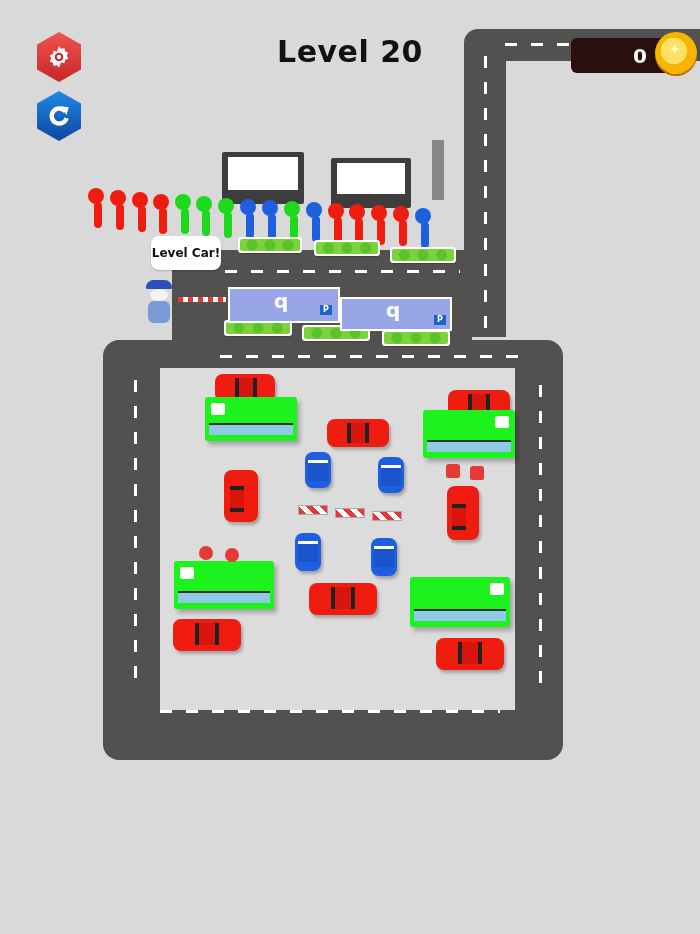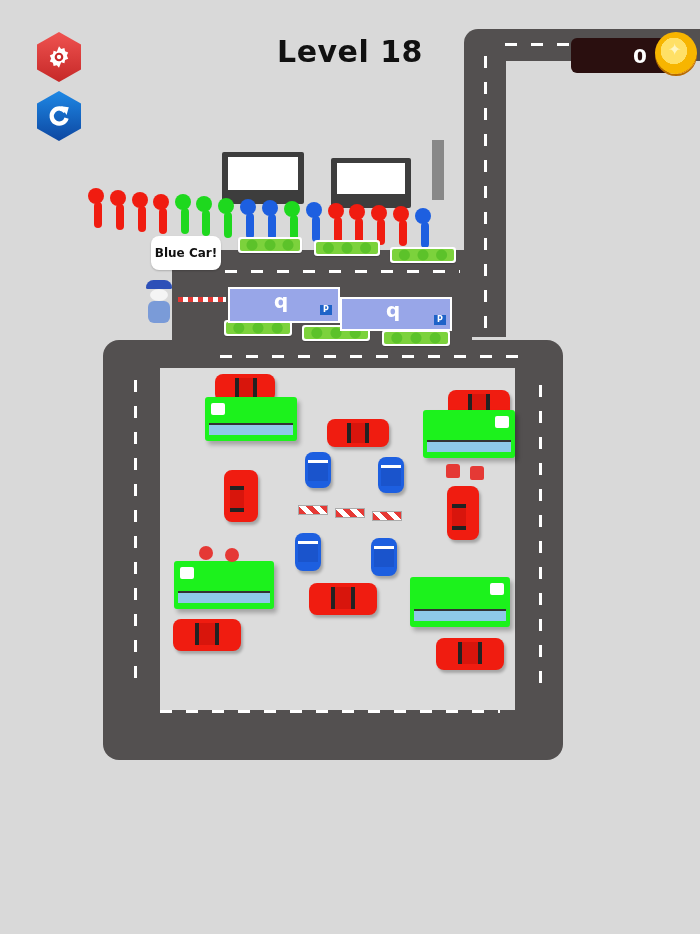--- a/index.html
+++ b/index.html
@@ -49,21 +49,21 @@
       <circle cx="12" cy="12" r="4" fill="#c62828"></circle>
       <circle cx="12" cy="12" r="2" fill="#fff"></circle>
     </svg>
 </div>
 <div class="hex-btn blue" style="left:37px;top:91px;">
   <svg width="26" height="26" viewBox="0 0 24 24">
       <path fill="none" stroke="#fff" stroke-width="4" d="M18 8a7 7 0 1 0 1 6"></path>
       <path fill="#fff" d="M14 3l7 1-2 7z"></path>
     </svg>
 </div>
-<div class="level-title">Level 18</div>
+<div class="level-title">Level 20</div>
 
 <div class="road" style="left:469px;top:29px;width:231px;height:32px;border-radius:14px 0 0 0;"></div>
 <div class="road" style="left:464px;top:29px;width:42px;height:308px;border-radius:14px 0 0 0;"></div>
 <div class="dash-h" style="left:505px;top:43px;width:80px;"></div>
 <div class="dash-v" style="left:484px;top:56px;height:275px;"></div>
 
 <div class="road" style="left:172px;top:250px;width:300px;height:110px;"></div>
 <div class="dash-h" style="left:225px;top:270px;width:235px;"></div>
 <div class="dash-h" style="left:225px;top:350px;width:235px;"></div>
 
@@ -176,21 +176,21 @@
 
 <div class="spot" style="left:228px;top:287px;width:108px;height:32px;">
   <span class="spot-icon" style="left:44px;top:3px;">b</span>
   <span class="psign" style="left:90px;top:16px;">P</span>
 </div>
 <div class="spot" style="left:340px;top:297px;width:108px;height:30px;">
   <span class="spot-icon" style="left:44px;top:2px;">b</span>
   <span class="psign" style="left:92px;top:16px;">P</span>
 </div>
 
-<div class="speech">Blue Car!</div>
+<div class="speech">Level Car!</div>
 <div class="abs" style="left:142px;top:280px;width:34px;height:48px;">
   <div style="width:26px;height:9px;background:#2d50b8;border-radius:10px 10px 2px 2px;margin-left:4px;"></div>
   <div style="width:18px;height:12px;background:#f4f4f4;border-radius:50%;margin-left:8px;"></div>
   <div style="width:22px;height:22px;background:#7a9bd8;border-radius:6px;margin-left:6px;"></div>
 </div>
 <div class="gate-arm"></div>
 
 <div class="car red" style="left:215px;top:374px;width:60px;height:28px;">
     <div class="roof" style="left:20px;top:4px;width:14px;height:20px;"></div>
   </div>

